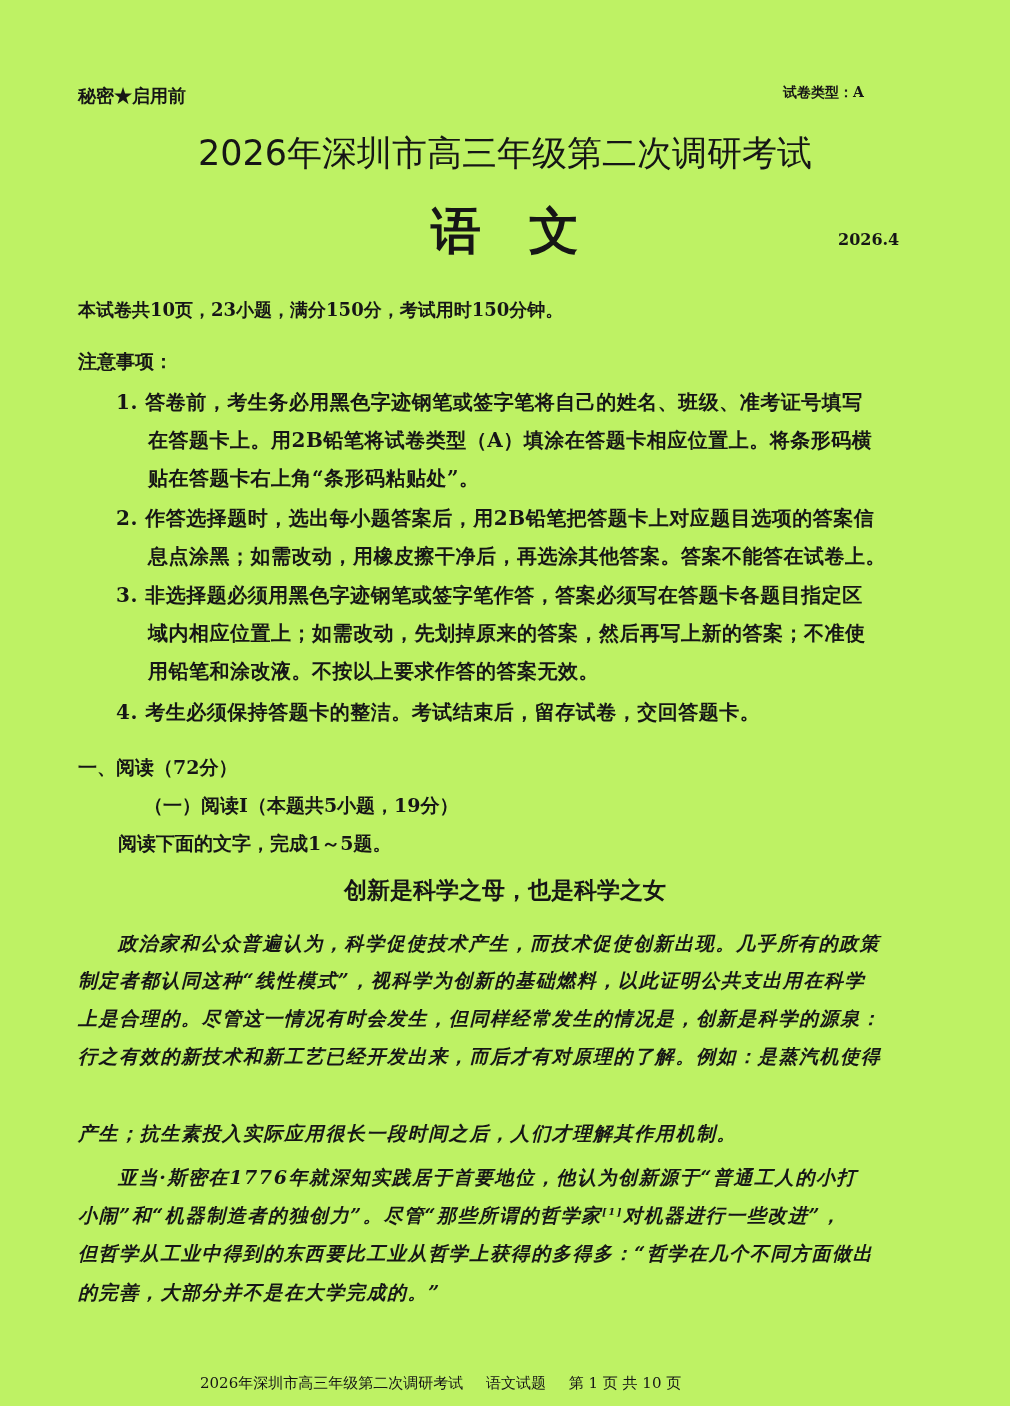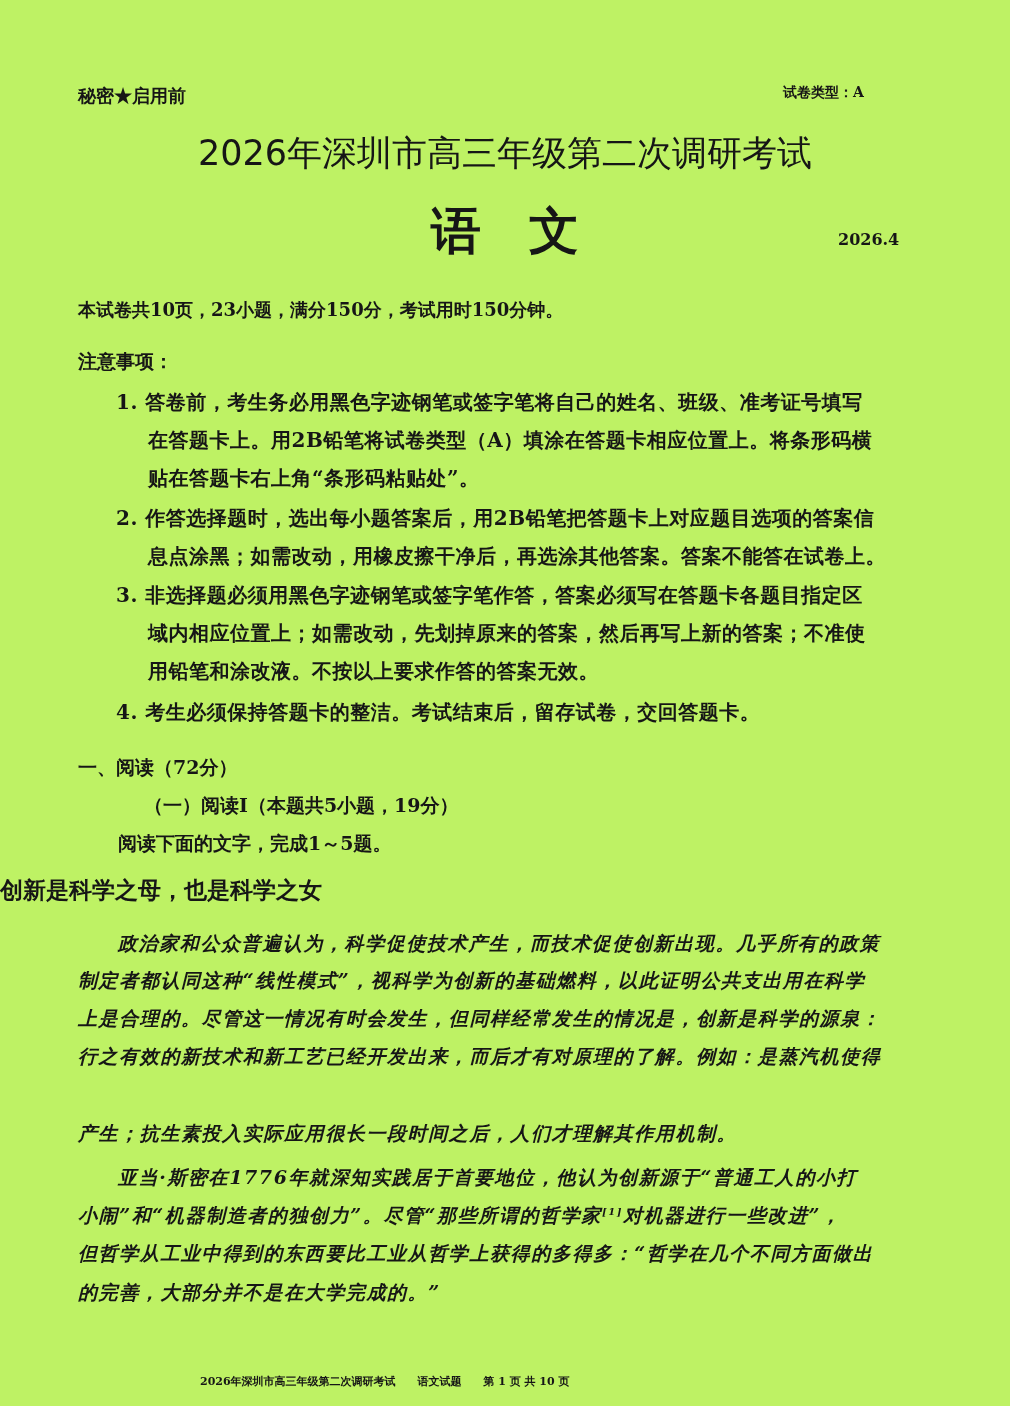--- a/index.html
+++ b/index.html
@@ -12,23 +12,23 @@
   .abs { position: absolute; white-space: nowrap; }
   .hdr-left { left: 78px; top: 84px; font-size: 18px; font-weight: bold; }
   .hdr-right { left: 783px; top: 84px; font-size: 14px; font-weight: bold; }
   .title { left: 0; width: 1010px; top: 130px; text-align: center; font-size: 35px; font-family: "DejaVu Sans", sans-serif; letter-spacing: 0px; }
   .subject { left: 0; width: 1010px; top: 198px; text-align: center; font-size: 50px; font-weight: bold; font-family: "DejaVu Sans", sans-serif; letter-spacing: 48px; text-indent: 48px; }
   .date { left: 838px; top: 230px; font-size: 16px; font-weight: bold; }
   .info { left: 78px; top: 298px; font-size: 18px; font-weight: bold; }
   .notes-title { left: 78px; top: 349px; font-size: 19px; font-weight: bold; }
   .note-line { font-size: 20px; font-weight: bold; letter-spacing: 0.5px; }
   .section { font-size: 19px; font-weight: bold; }
-  .article-title { left: 0; width: 1010px; text-align: left; top: 875px; font-size: 23px; font-weight: bold; font-family: "DejaVu Sans", sans-serif; }
+  .article-title { left: 0; width: 1010px; text-align: center; top: 875px; font-size: 23px; font-weight: bold; font-family: "DejaVu Sans", sans-serif; }
   .para-line { font-size: 19px; font-style: italic; font-weight: bold; letter-spacing: 1.6px; }
-  .footer { left: 200px; top: 1374px; font-size: 11px; font-weight: bold; }
+  .footer { left: 200px; top: 1374px; font-size: 15px; font-weight: normal; }
   .footer span { margin-right: 18px; }
   .sup { font-size: 10px; vertical-align: super; }
 </style>
 </head>
 <body>
 
 <div class="page">
 
   <div class="abs hdr-left">秘密★启用前</div>
   <div class="abs hdr-right">试卷类型：A</div>

